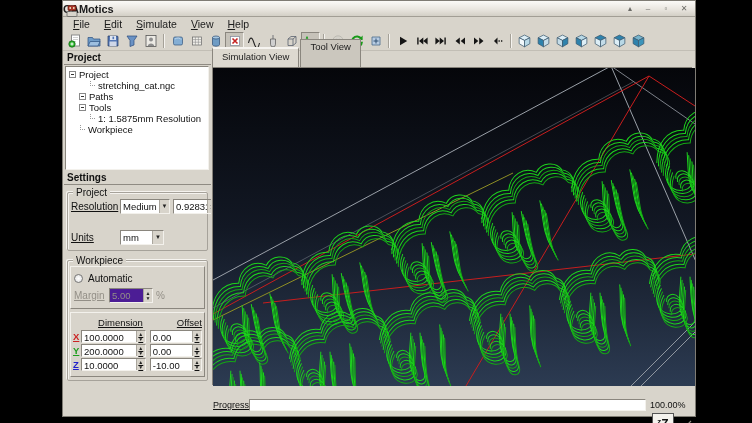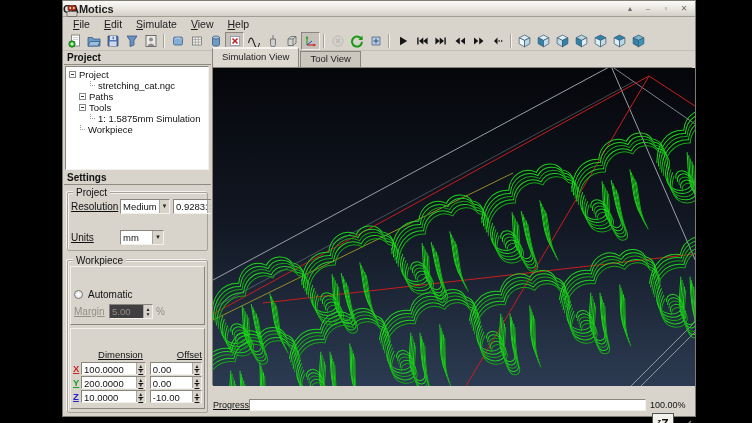--- a/index.html
+++ b/index.html
@@ -75,46 +75,46 @@
   .select .sel-val { flex:1; font-size:9.5px; padding:0 2px; }
   .select .sel-arrow { width:11px; height:13px; background:#d8d4cb; font-size:6px;
     line-height:13px; text-align:center; color:#222; border-left:1px solid #aaa69d; }
 
   .spin { display:flex; height:15px; background:#fff; border:1px solid;
     border-color:#8a867e #f3f1ec #f3f1ec #8a867e; align-items:stretch; }
   .spin .spin-val { flex:1; font-size:9.5px; padding:1px 0 0 2px; white-space:nowrap; overflow:hidden; }
   .spin .spin-btns { width:9px; background:#d8d4cb; border-left:1px solid #aaa69d;
     display:flex; flex-direction:column; justify-content:center; }
   .spin .spin-btns span { font-size:5px; line-height:5px; text-align:center; color:#222; }
-  .spin.disabled { background:#404040; }
+  .spin.disabled { background:#4c1d95; }
   .spin.disabled .spin-val { color:#938f87; }
 
   .radio-row { display:flex; align-items:center; height:13px; margin:3px 0 3px 1px; }
   .radio { width:9px; height:9px; border-radius:50%; border:1px solid #777;
     background:radial-gradient(#fff,#ddd); margin-right:5px; position:relative; flex:0 0 auto; }
   .radio.on::after { content:""; position:absolute; left:2px; top:2px; width:3px; height:3px;
     border-radius:50%; background:#222; }
   .radio-label { font-size:10px; }
 
   .wp-panel { border:1px solid; border-color:#f3f1ec #8a867e #8a867e #f3f1ec;
-    background:#d8d4cb; padding:18px 2px 4px 2px; margin-bottom:3px; }
+    background:#d8d4cb; padding:2px 2px 4px 2px; margin-bottom:3px; }
 
   .dim-head { display:flex; font-size:9.5px; text-decoration:underline; margin:2px 0 2px 0; }
   .dim-head .h1 { margin-left:20px; width:62px; text-align:center; }
   .dim-head .h2 { margin-left:8px; width:52px; text-align:right; }
   .axis-row { display:flex; align-items:center; margin-bottom:1px; }
   .axis-letter { width:9px; font-size:9.5px; font-weight:bold; text-decoration:underline; }
   .axis-row .spin { height:13px;text-decoration:underline; }
   .axis-row .dim { width:72px; margin-right:4px; }
   .axis-row .off { width:58px; }
 
   
   .tabbar { height:15px; display:flex; align-items:flex-end; padding-left:1px; }
   .tab { font-size:9.5px; padding:1px 9px 1px 9px; border:1px solid #8a867e;
-    border-bottom:none; background:#cbc7be; height:16px; line-height:11px;
+    border-bottom:none; background:#cbc7be; height:28px; line-height:11px;
     margin-right:1px; color:#222; }
   .tab.active { background:#ddd9d0; height:20px; line-height:13px;
     border-top:2px solid #f6f4f0; position:relative; z-index:2; }
 
   .viewport { position:absolute; left:1px; right:2px; top:15px; height:318px;
     border:1px solid #86827a; background:#000; }
   .viewport svg { display:block; }
 
   .position-row { position:absolute; left:1px; right:2px; top:334px; height:11px;
     display:flex; align-items:center; }
@@ -453,21 +453,21 @@
             <div class="tree-row" style="padding-left: 11px;">
               <span class="expander"></span>
               <span>Paths</span>
             </div>
             <div class="tree-row" style="padding-left: 11px;">
               <span class="expander"></span>
               <span>Tools</span>
             </div>
             <div class="tree-row" style="padding-left: 21px;">
               <span class="leaf-tick"></span>
-              <span>1: 1.5875mm Simulation</span>
+              <span>1: 1.5875mm Resolution</span>
             </div>
             <div class="tree-row" style="padding-left: 11px;">
               <span class="leaf-tick"></span>
               <span>Workpiece</span>
             </div>
           </div>
 
         <div class="dock-header">Settings</div>
 
         <div class="settings">

